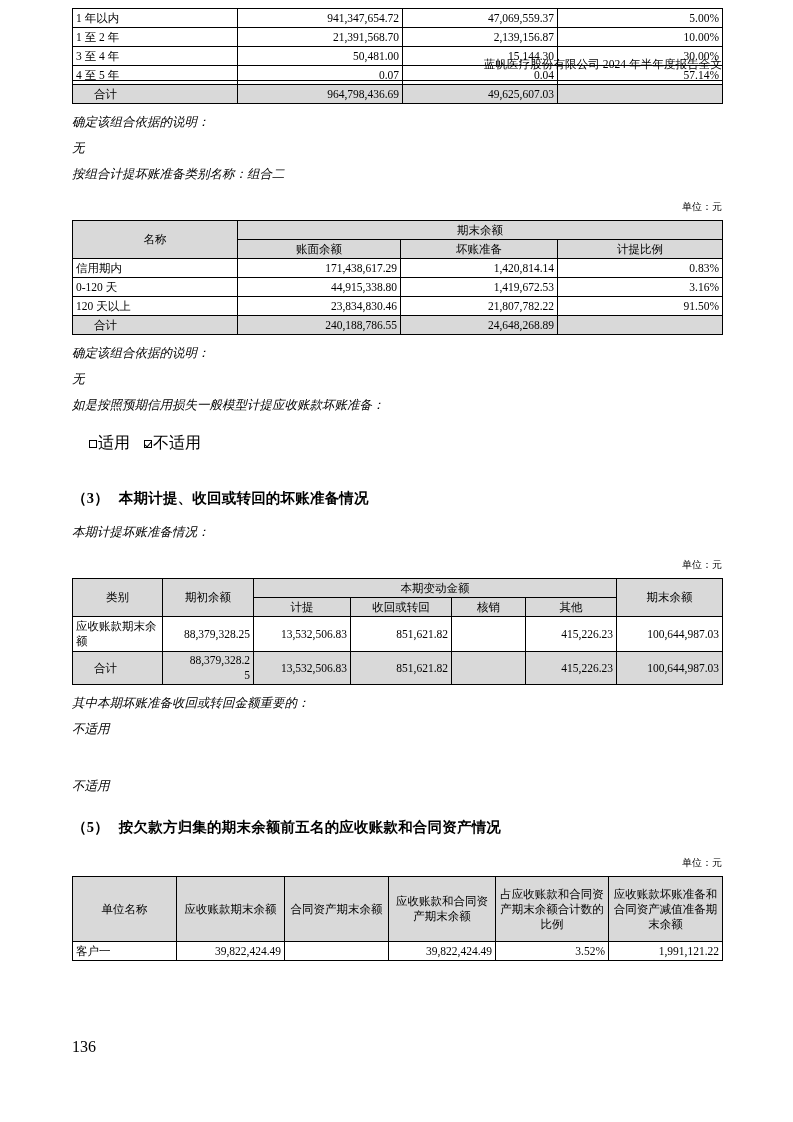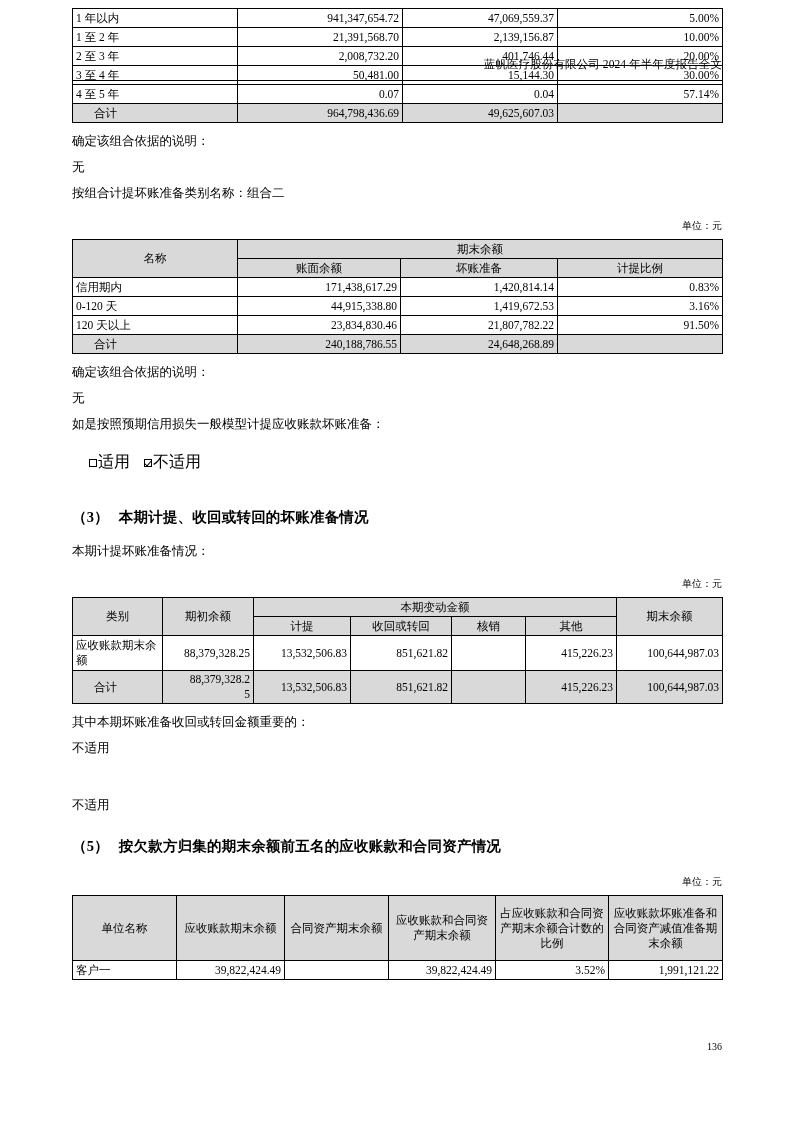--- a/index.html
+++ b/index.html
@@ -45,31 +45,32 @@
     height: 1px;
     background: #000000;
   }
 
   
   .page-number {
     position: absolute;
     left: 72px;
     top: 1040px;
     width: 650px;
-    text-align: right;
-    font-size: 10px;
+    text-align: left;
+    font-size: 16px;
     line-height: 14px;
   }
 
   
   .para {
     font-size: 12.5px;
     line-height: 17px;
     margin: 0;
     white-space: nowrap;
+    font-style: italic;
   }
   .unit-label {
     font-size: 10px;
     line-height: 15px;
     text-align: right;
     margin: 0;
   }
   .heading {
     font-size: 14.5px;
     font-weight: bold;
@@ -171,26 +172,20 @@
           <td class="num">47,069,559.37</td>
           <td class="num">5.00%</td>
         </tr>
         <tr>
           <td class="lbl">1 至 2 年</td>
           <td class="num">21,391,568.70</td>
           <td class="num">2,139,156.87</td>
           <td class="num">10.00%</td>
         </tr>
         <tr>
-          <td class="lbl">2 至 3 年</td>
-          <td class="num">2,008,732.20</td>
-          <td class="num">401,746.44</td>
-          <td class="num">20.00%</td>
-        </tr>
-        <tr>
           <td class="lbl">3 至 4 年</td>
           <td class="num">50,481.00</td>
           <td class="num">15,144.30</td>
           <td class="num">30.00%</td>
         </tr>
         <tr>
           <td class="lbl">4 至 5 年</td>
           <td class="num">0.07</td>
           <td class="num">0.04</td>
           <td class="num">57.14%</td>

